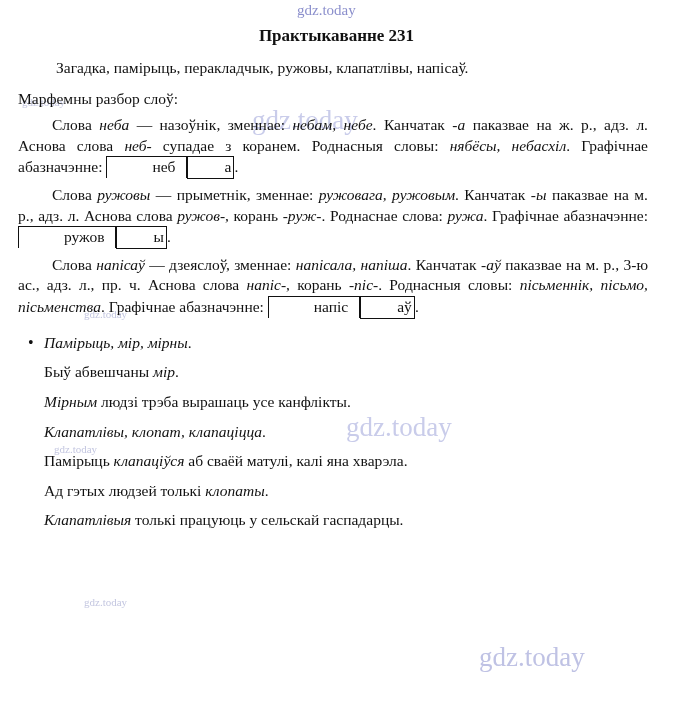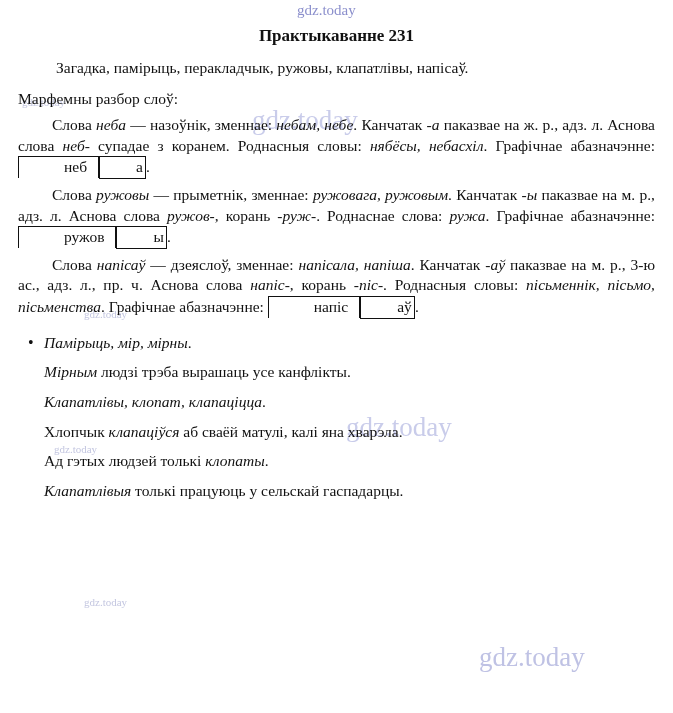--- a/index.html
+++ b/index.html
@@ -53,21 +53,21 @@
     padding-top: 26px;
     font-family: "Liberation Serif", serif;
   }
   .content {
     position: relative;
     padding: 0 18px;
     font-size: 15.5px;
     line-height: 1.33;
   }
   p {
-    margin: 0 0 0 0;
+    margin: 0 7px 0 0;
     text-align: justify;
   }
   .line-1 {
     margin-top: 12px;
     padding-left: 38px;
     text-align: left;
     font-size: 15.5px;
   }
   .subtitle {
     font-weight: normal;
@@ -144,27 +144,30 @@
 
     <p class="para">
       <span>Слова </span><i>напісаў</i><span> — дзеяслоў, зменнае: </span><i>напісала, напіша</i><span>. Канчатак </span><i>-аў</i><span> паказвае на м. р., 3-ю ас., адз. л., пр. ч. Аснова слова </span><i>напіс-</i><span>, корань </span><i>-піс-</i><span>. Роднасныя словы: </span><i>пісьменнік, пісьмо, пісьменства</i><span>. Графічнае абазначэнне: </span><span class="nowrap"><span class="root-box">напіс</span><span class="end-box">аў</span></span><span>.</span>
     </p>
 
     <ul class="bullet-list">
       <li class="dot">
         <i>Памірыць, мір, мірны</i><span>.</span>
       </li>
       <li>
+        <span>Быў абвешчаны </span><i>мір</i><span>.</span>
+      </li>
+      <li>
         <span></span><i>Мірным</i><span> людзі трэба вырашаць усе канфлікты.</span>
       </li>
       <li>
         <i>Клапатлівы, клопат, клапаціцца</i><span>.</span>
       </li>
       <li>
-        <span>Хлопчык </span><i>клапаціўся</i><span> аб сваёй матулі, калі яна хварэла.</span>
+        <span>Памірыць </span><i>клапаціўся</i><span> аб сваёй матулі, калі яна хварэла.</span>
       </li>
       <li>
         <span>Ад гэтых людзей толькі </span><i>клопаты</i><span>.</span>
       </li>
       <li>
         <span></span><i>Клапатлівыя</i><span> толькі працуюць у сельскай гаспадарцы.</span>
       </li>
     </ul>
 
   </div>

